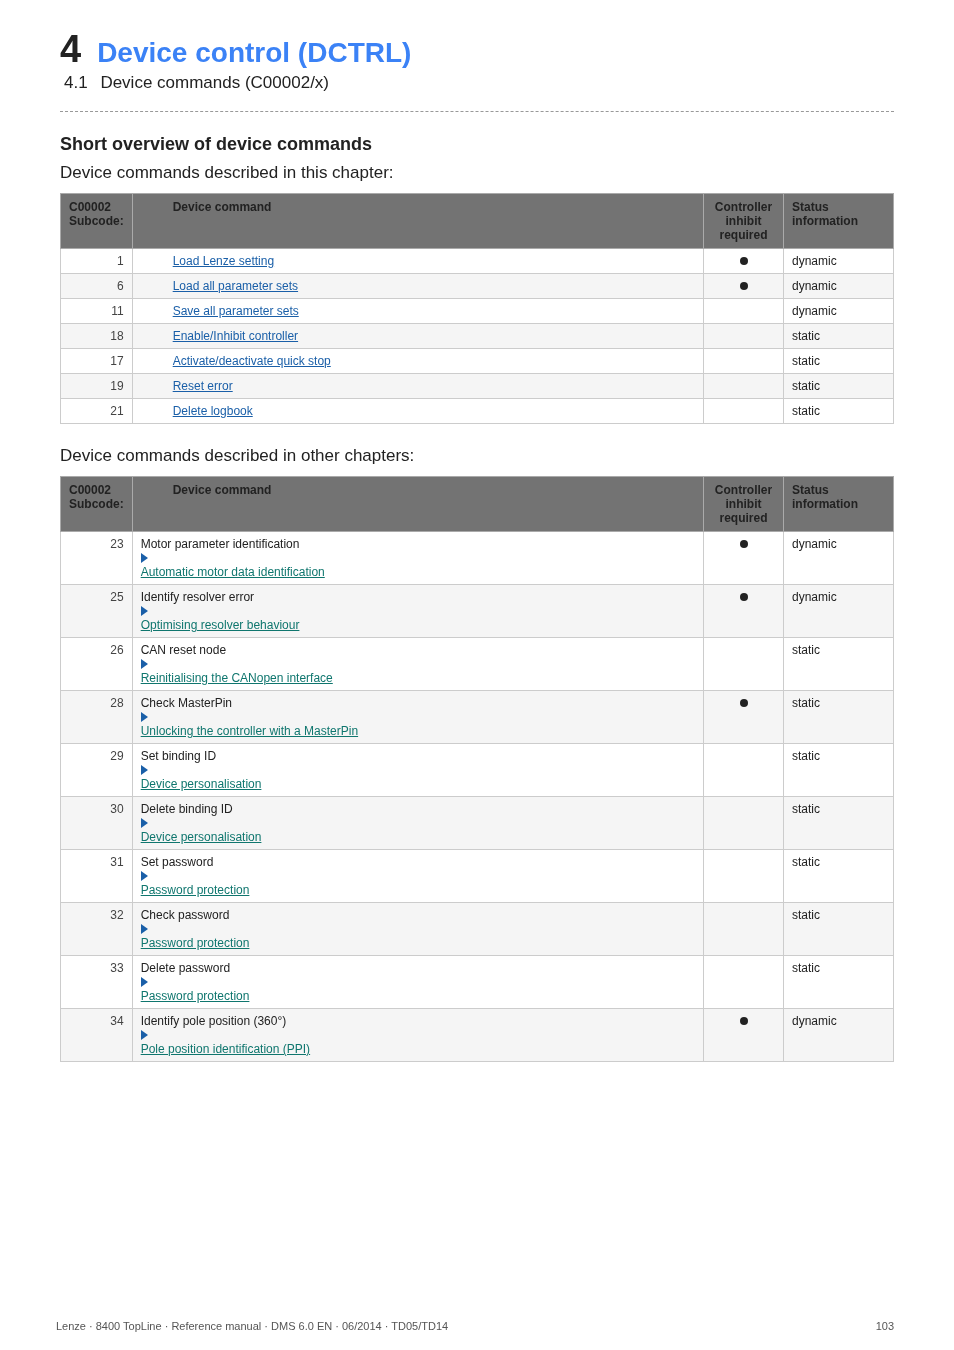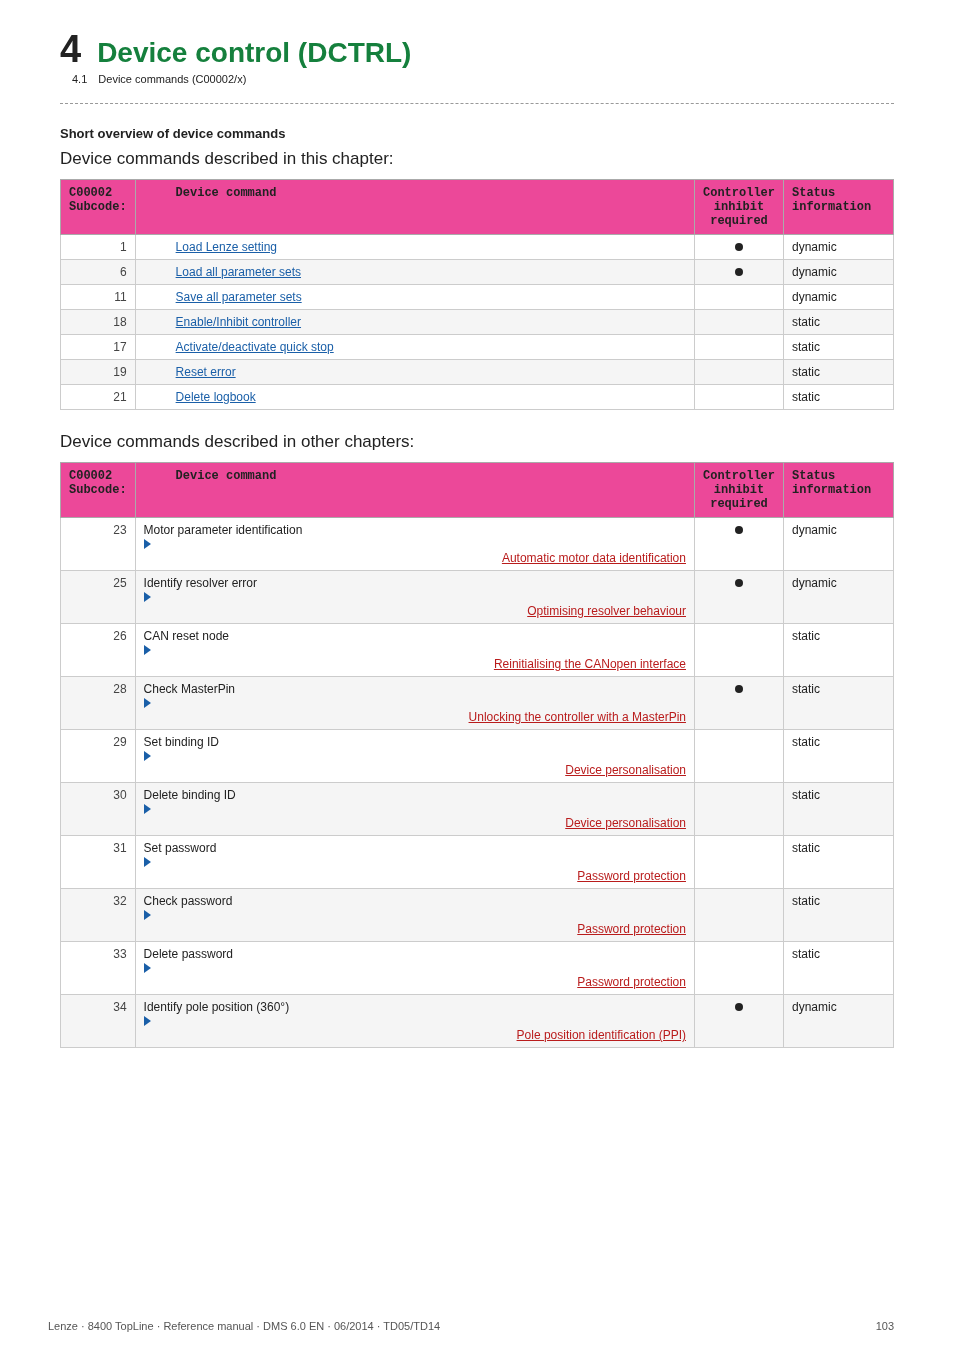--- a/index.html
+++ b/index.html
@@ -31,62 +31,61 @@
     .chapter-number {
       font-size: 38px;
       font-weight: bold;
       color: #222;
       line-height: 1;
     }
 
     .chapter-title {
       font-size: 28px;
       font-weight: bold;
-      color: #15803d;
+      color: #3b82f6;
     }
 
     .sub-heading {
-      font-size: 11px;
+      font-size: 17px;
       color: #222;
       margin-bottom: 16px;
-      margin-left: 12px;
+      margin-left: 4px;
     }
 
     .sub-number {
       color: #222;
       margin-right: 8px;
     }
 
     .divider-line {
       border: none;
       border-top: 1px dashed #999;
       margin: 18px 0 22px 0;
     }
 
     .section-title {
-      font-size: 13px;
+      font-size: 18px;
       font-weight: bold;
       margin-bottom: 8px;
     }
 
     .intro-text {
       font-size: 17px;
       margin-bottom: 10px;
     }
 
     table {
       width: 100%;
       border-collapse: collapse;
       margin-bottom: 22px;
       font-size: 12px;
     }
 
     table thead tr {
-      background: #ec4899;
-      font-family: Liberation Mono, monospace;
+      background: #737373;
     }
 
     table thead th {
       padding: 6px 8px;
       text-align: left;
       font-weight: bold;
       font-size: 12px;
       border: 1px solid #aaa;
       vertical-align: top;
     }
@@ -121,26 +120,25 @@
     }
 
     .link-text {
       color: #1a5fa8;
       text-decoration: underline;
       cursor: pointer;
       padding-left: 32px;
     }
 
     .sub-link {
-      color: #b91c1c;
+      color: #0f766e;
       text-decoration: underline;
       font-size: 12px;
       display: block;
       cursor: pointer;
-      text-align: right;
     }
 
     .arrow-icon {
       display: inline-block;
       width: 0;
       height: 0;
       border-top: 5px solid transparent;
       border-bottom: 5px solid transparent;
       border-left: 7px solid #1a5fa8;
       margin-right: 4px;
@@ -153,21 +151,21 @@
       display: inline-block;
       width: 8px;
       height: 8px;
       background: #222;
       border-radius: 50%;
     }
 
     .footer {
       position: absolute;
       bottom: 18px;
-      left: 48px;
+      left: 56px;
       right: 60px;
       display: flex;
       justify-content: space-between;
       align-items: center;
       font-size: 11px;
       color: #555;
     }
 
     .col-subcode {
       width: 70px;

